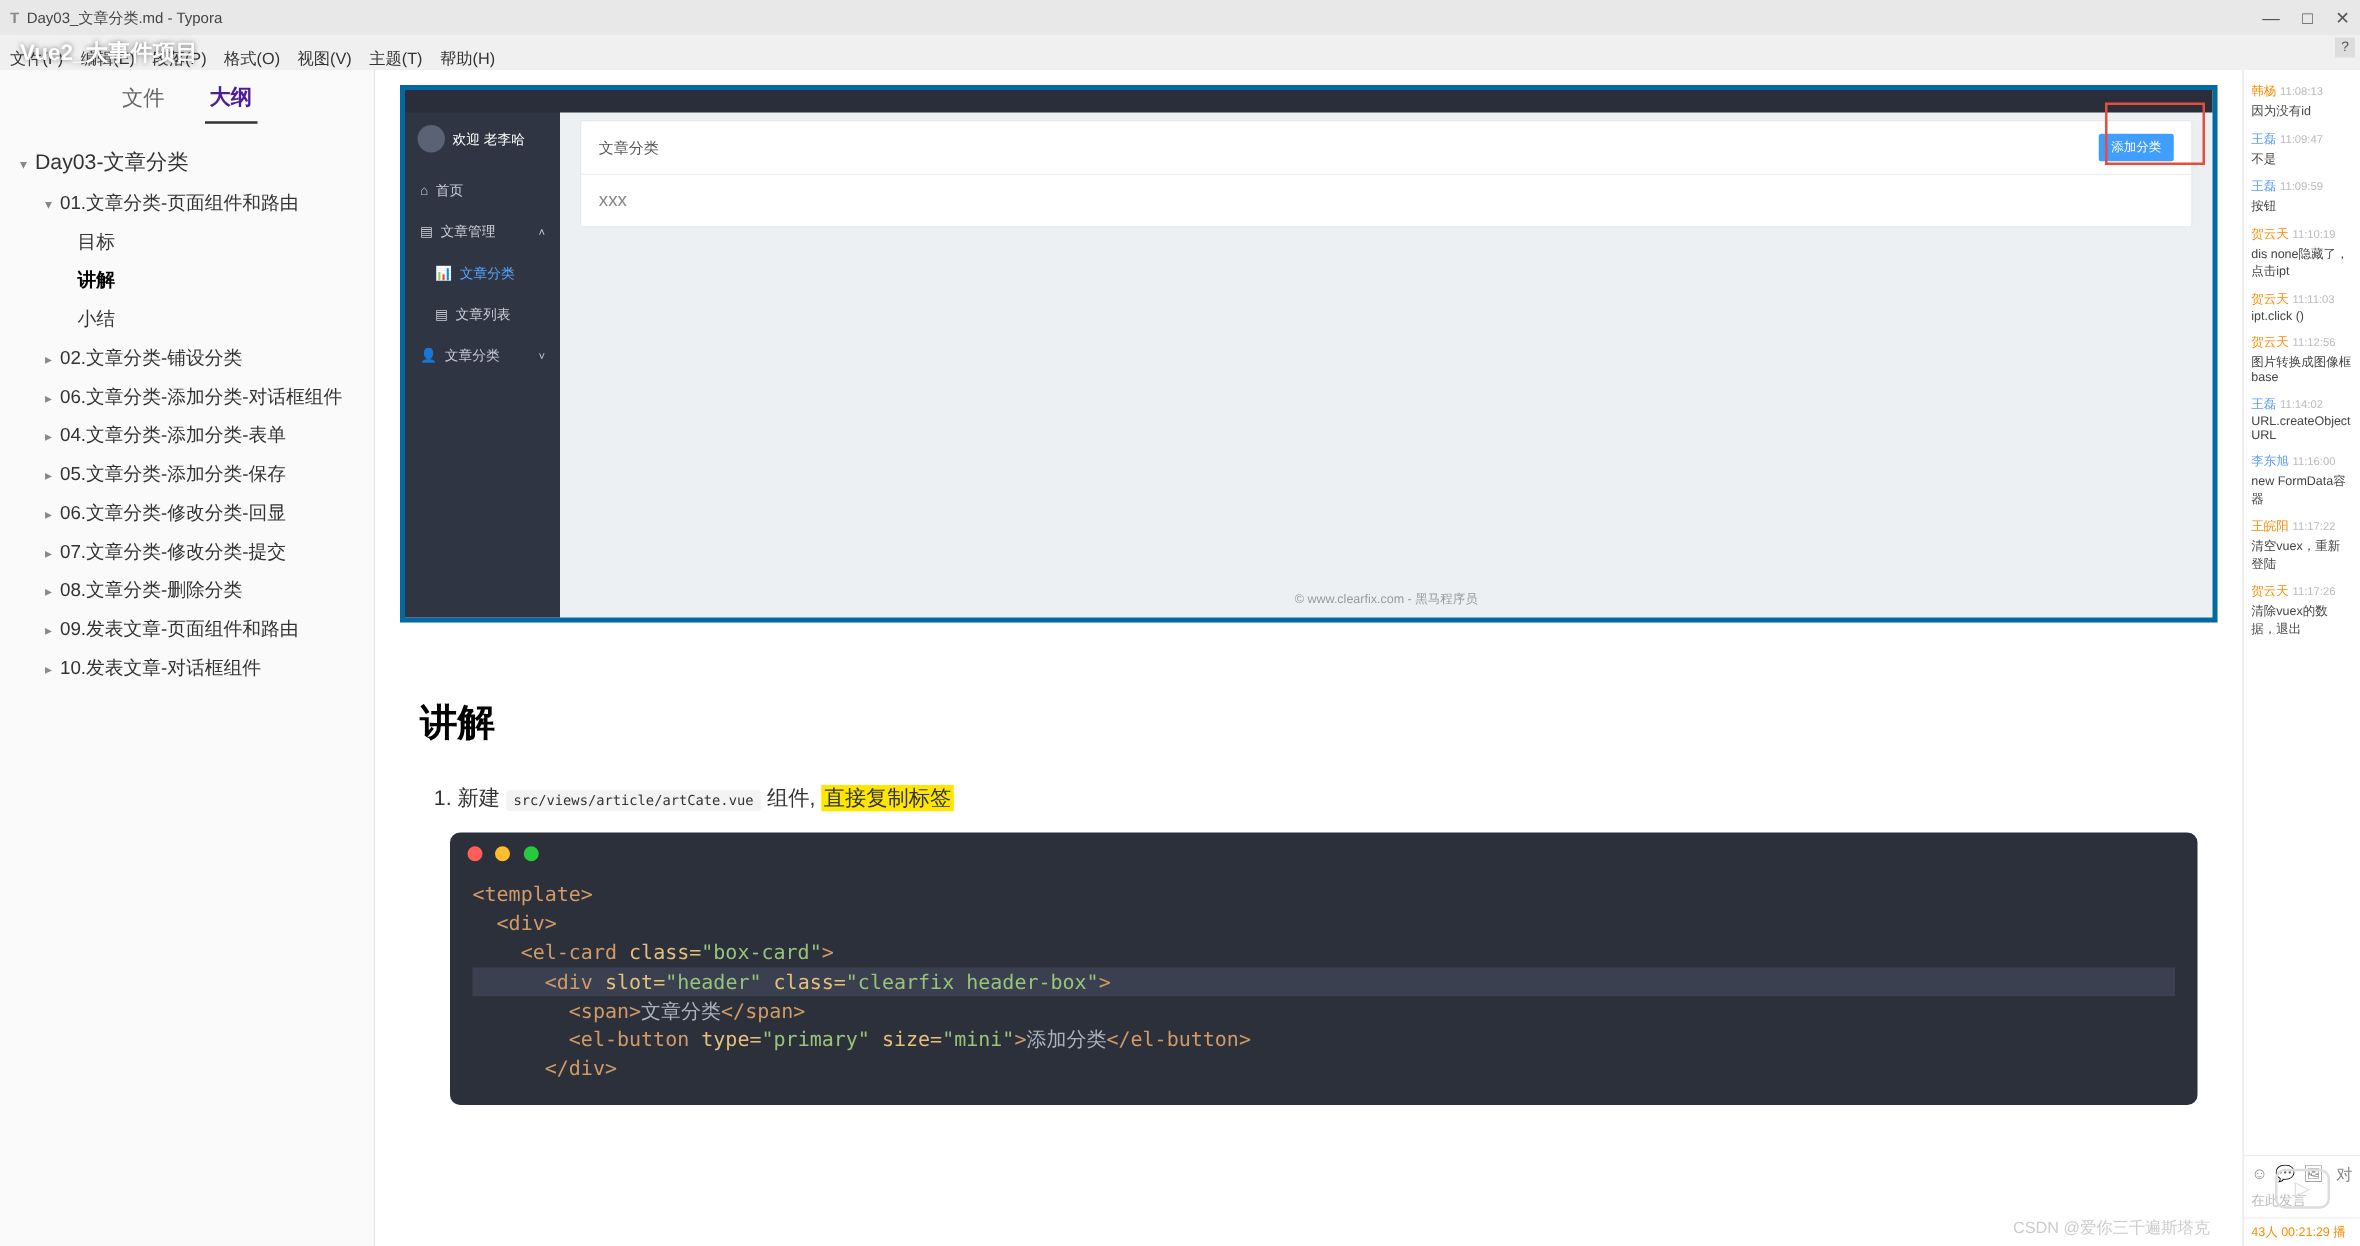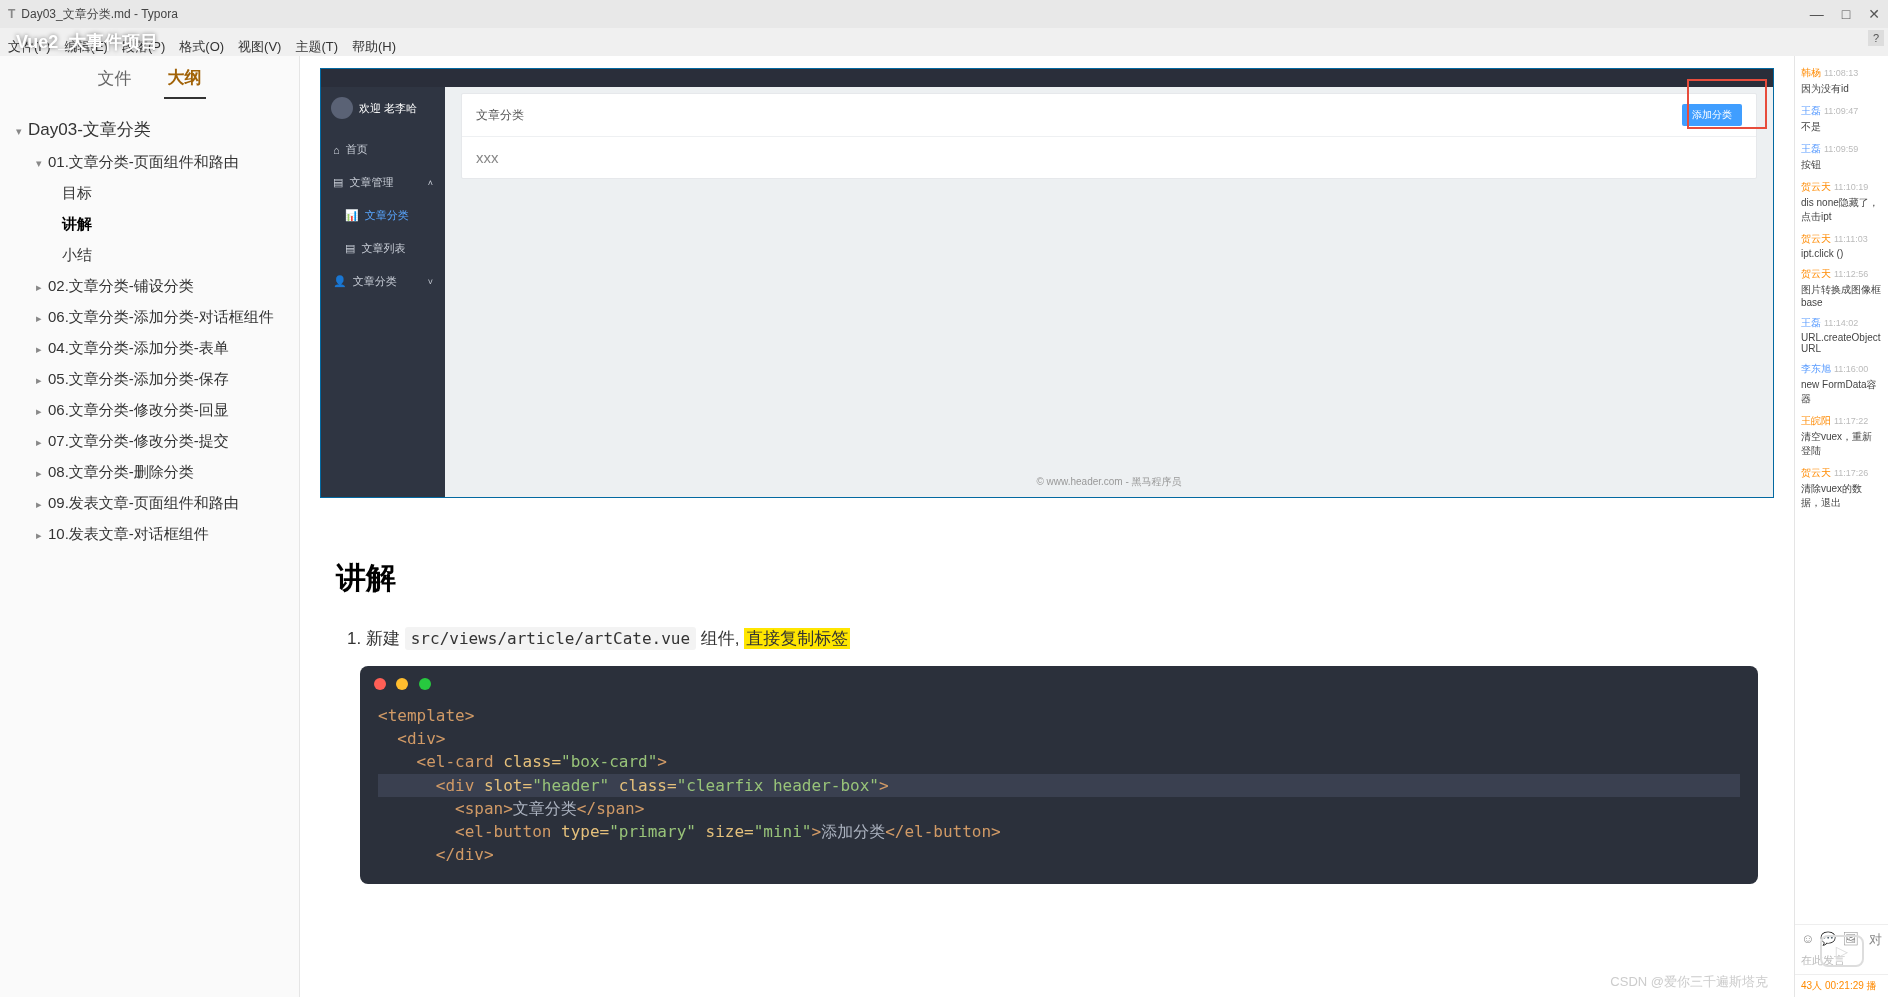--- a/index.html
+++ b/index.html
@@ -15,34 +15,34 @@
 .menubar { height: 28px; background: #f0f0f0; display: flex; align-items: flex-end; padding: 0 8px; font-size: 13px; color: #333; gap: 14px; position: relative; }
 .menubar .overlay-title { position: absolute; left: 16px; top: 2px; font-size: 18px; font-weight: bold; color: #fff; text-shadow: 0 0 4px rgba(0,0,0,0.5); }
 
 
 .main { display: flex; height: calc(100% - 56px); }
 
 
 .sidebar { width: 300px; background: #fafafa; border-right: 1px solid #e5e5e5; display: flex; flex-direction: column; }
 .sidebar-tabs { display: flex; height: 44px; align-items: center; justify-content: center; gap: 28px; font-size: 17px; color: #666; }
 .sidebar-tabs .tab { cursor: pointer; padding: 8px 4px; }
-.sidebar-tabs .tab.active { color: #a16207; font-weight: bold; border-bottom: 2px solid #333; }
+.sidebar-tabs .tab.active { color: #4c1d95; font-weight: bold; border-bottom: 2px solid #333; }
 .outline { padding: 12px 8px; font-size: 15px; color: #333; overflow-y: auto; }
 .outline .node { padding: 6px 4px; cursor: pointer; white-space: nowrap; }
 .outline .caret { display: inline-block; width: 12px; color: #888; font-size: 11px; }
 .outline .lvl0 { padding-left: 8px; font-size: 17px; }
 .outline .lvl1 { padding-left: 28px; }
 .outline .lvl2 { padding-left: 54px; }
 .outline .node.active { font-weight: bold; color: #000; }
 
 
 .content { flex: 1; background: #fff; overflow-y: auto; padding: 0 0 40px 0; position: relative; }
 
 
-.app-shot { margin: 12px 20px 0 20px; background: #edf0f2; border: 1px solid #0369a1; height: 430px; position: relative; display: flex; }
+.app-shot { margin: 12px 20px 0 20px; background: #edf0f2; border: 4px solid #0369a1; height: 430px; position: relative; display: flex; }
 .app-topbar { position: absolute; top: 0; left: 0; right: 0; height: 18px; background: #2a2e3a; }
 .app-sidebar { width: 124px; background: #2f3542; height: 100%; padding-top: 20px; color: #c8cdd6; font-size: 11px; }
 .app-sidebar .welcome { display: flex; align-items: center; gap: 6px; padding: 8px 10px 14px 10px; color: #fff; font-size: 11px; }
 .app-sidebar .avatar { width: 22px; height: 22px; border-radius: 50%; background: #5a6275; }
 .app-sidebar .nav-item { padding: 9px 12px; display: flex; align-items: center; gap: 6px; cursor: pointer; }
 .app-sidebar .nav-item.sub { padding-left: 24px; }
 .app-sidebar .nav-item.active { color: #58a6ff; }
 .app-sidebar .nav-caret { margin-left: auto; font-size: 9px; }
 .app-main { flex: 1; padding: 24px 16px; position: relative; }
 .app-card { background: #fff; border: 1px solid #e6e8eb; border-radius: 2px; }
@@ -50,21 +50,21 @@
 .app-card-body { padding: 12px 14px; font-size: 15px; color: #888; }
 .app-btn { background: #409eff; color: #fff; font-size: 10px; padding: 4px 10px; border-radius: 2px; position: relative; }
 .red-box { position: absolute; border: 2px solid #e74c3c; pointer-events: none; }
 .app-footer { position: absolute; bottom: 8px; left: 0; right: 0; text-align: center; font-size: 10px; color: #999; }
 
 
 .article { padding: 60px 36px 0 36px; max-width: 1000px; }
 .article h2 { font-size: 30px; font-weight: bold; margin-bottom: 28px; }
 .article ol { padding-left: 30px; font-size: 17px; color: #333; }
 .article ol li { margin-bottom: 12px; }
-.article code.inline { background: #f3f3f3; padding: 2px 6px; border-radius: 3px; font-family: Consolas, monospace; font-size: 16px; }
+.article code.inline { background: #f3f3f3; padding: 2px 6px; border-radius: 3px; font-family: Consolas, monospace; font-size: 11px; }
 .article .highlight { background: #ffe600; padding: 1px 2px; }
 
 
 .codeblock { margin: 16px 36px 0 60px; background: #2b303b; border-radius: 8px; overflow: hidden; }
 .codeblock .dots { padding: 10px 14px 6px 14px; }
 .codeblock .dots span { display: inline-block; width: 12px; height: 12px; border-radius: 50%; margin-right: 6px; }
 .codeblock .dot-r { background: #ff5f56; }
 .codeblock .dot-y { background: #ffbd2e; }
 .codeblock .dot-g { background: #27c93f; }
 .codeblock pre { padding: 4px 18px 18px 18px; font-family: Consolas, monospace; font-size: 16px; line-height: 1.45; color: #c5ccd6; }
@@ -157,21 +157,21 @@
       </div>
       <div class="app-main">
         <div class="app-card">
           <div class="app-card-header">
             <span>文章分类</span>
             <span class="app-btn">添加分类</span>
           </div>
           <div class="app-card-body">xxx</div>
         </div>
         <div class="red-box" style="top:10px; right:6px; width:80px; height:50px;"></div>
-        <div class="app-footer">© www.header.com - 黑马程序员</div>
+        <div class="app-footer">© www.clearfix.com - 黑马程序员</div>
       </div>
     </div>
 
     <div class="article">
       <h2>讲解</h2>
       <ol>
         <li>
           <span>新建 </span><code class="inline">src/views/article/artCate.vue</code><span> 组件, </span><span class="highlight">直接复制标签</span>
         </li>
       </ol>

